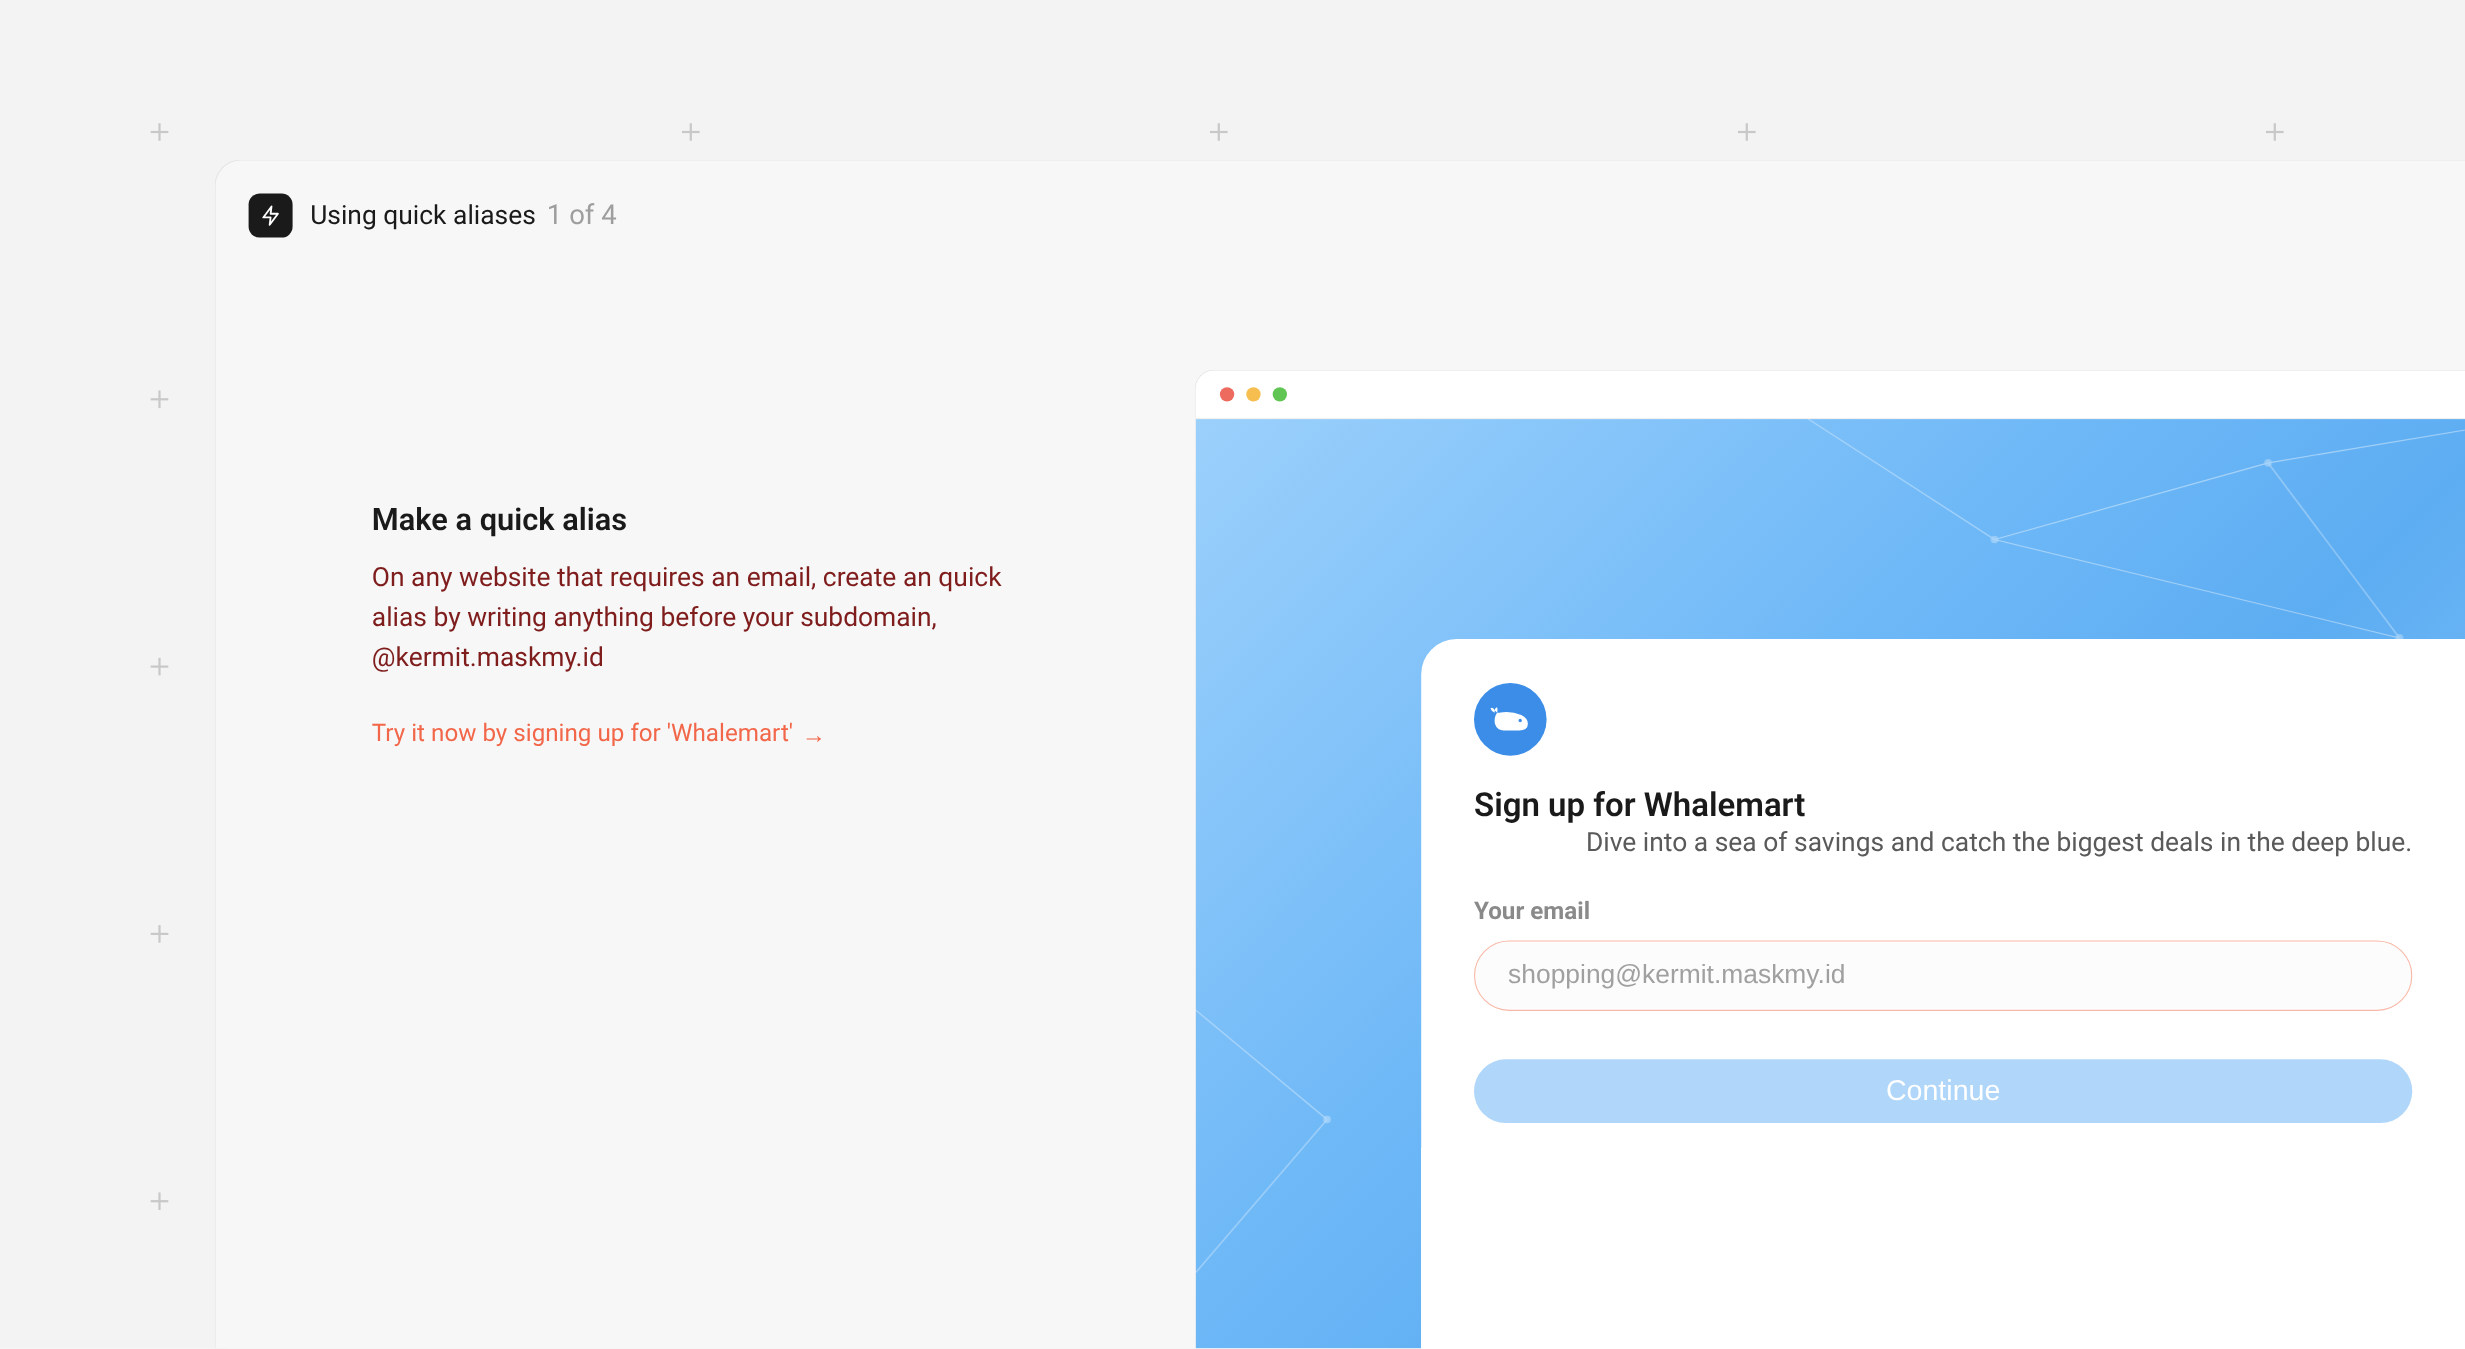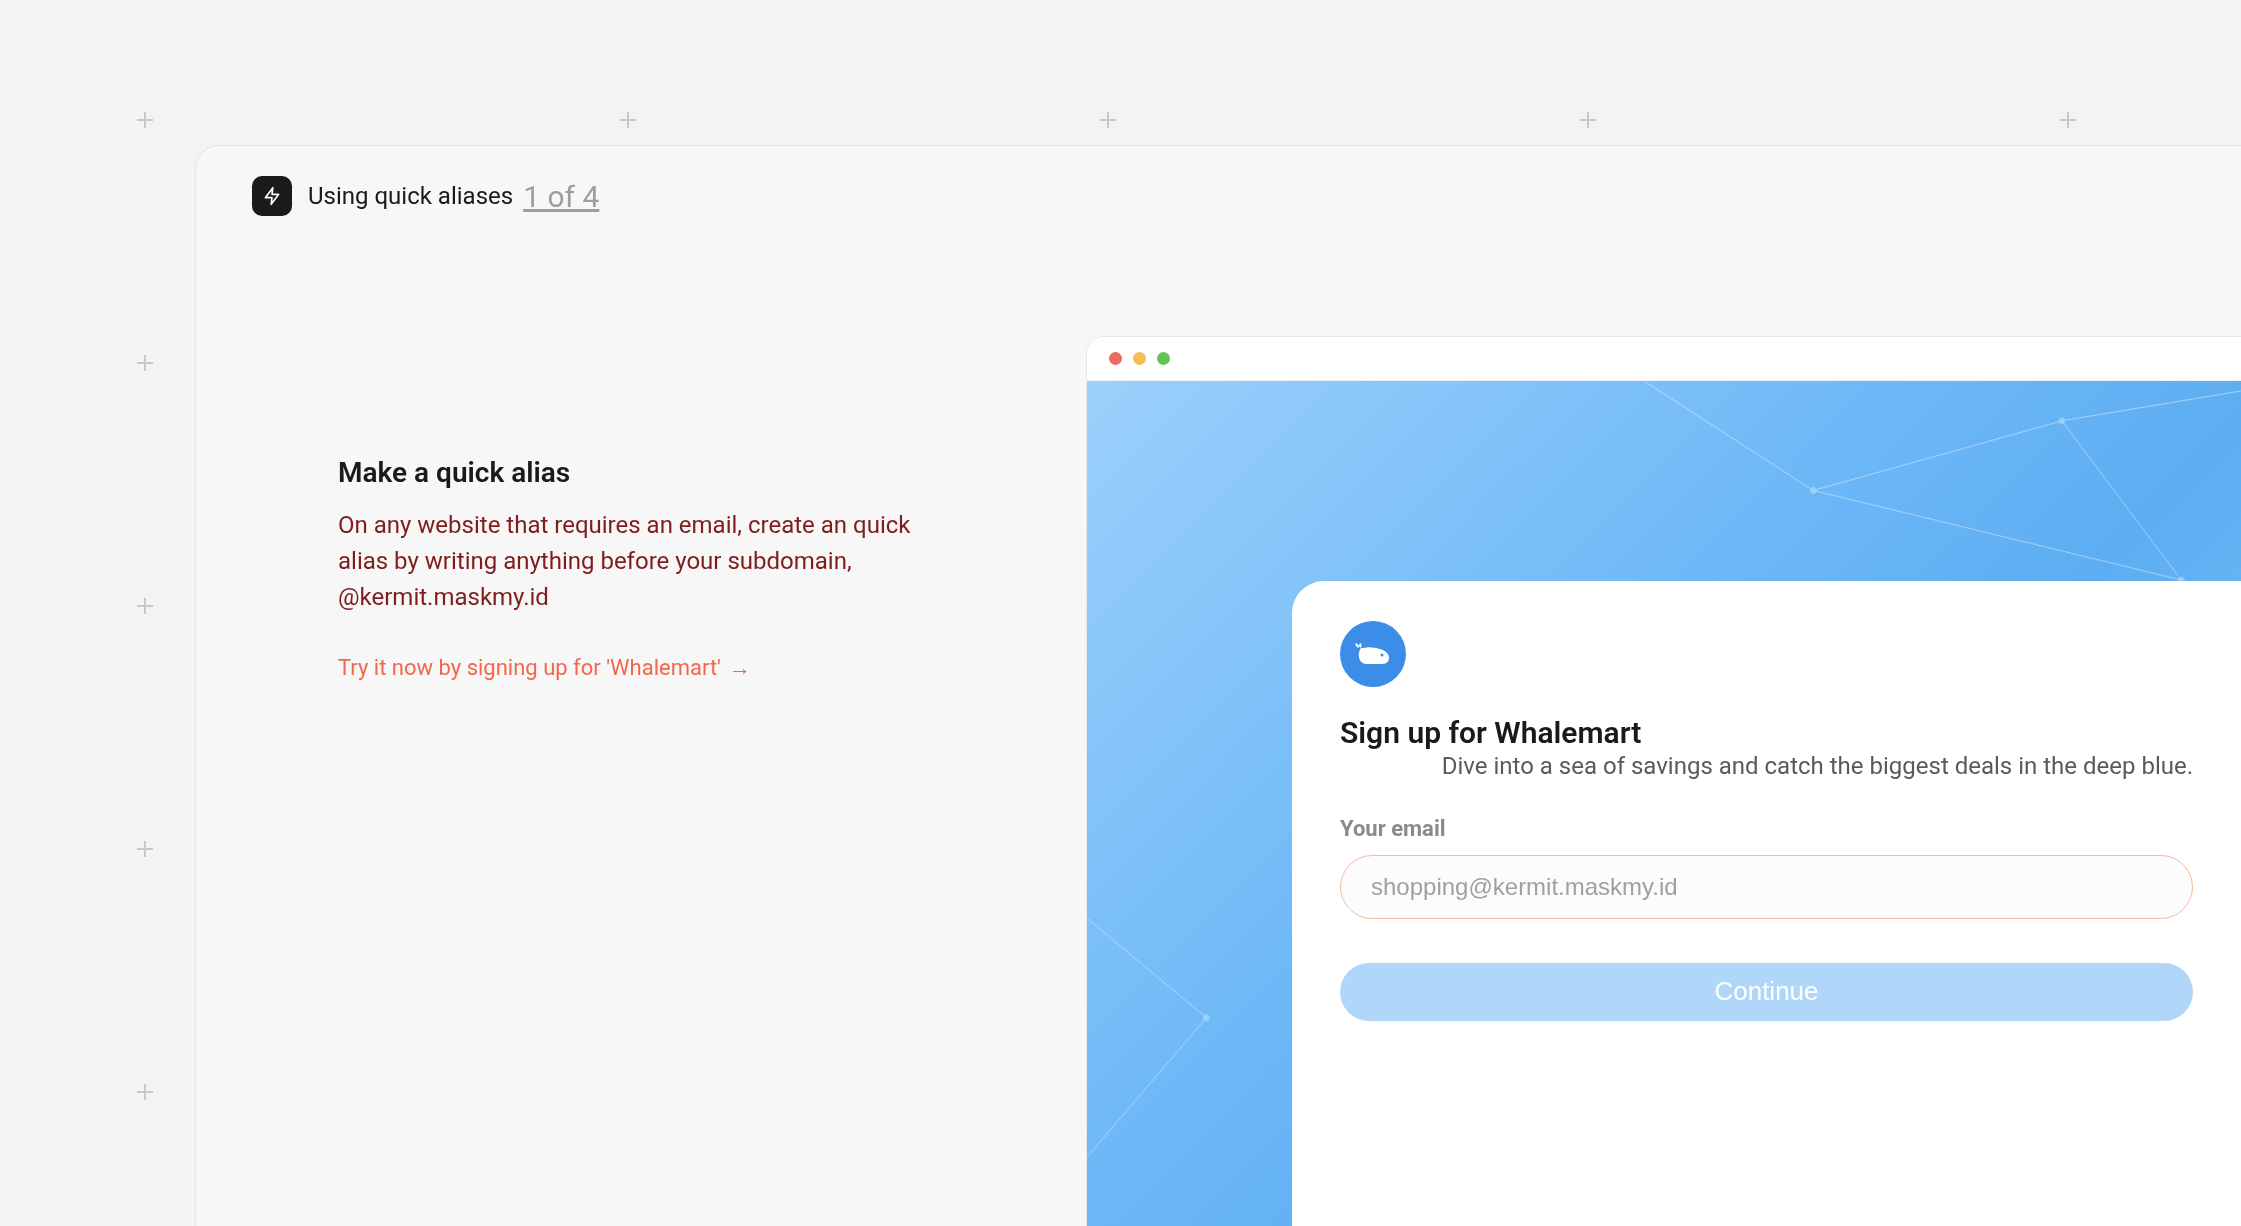--- a/index.html
+++ b/index.html
@@ -60,21 +60,21 @@
       bottom: 0;
       background: #f7f7f7;
       border: 1px solid #e5e5e5;
       border-top-left-radius: 24px;
       border-right: none;
       border-bottom: none;
     }
 
     .panel-header {
       position: absolute;
-      left: 44px;
+      left: 18px;
       top: 30px;
       display: flex;
       align-items: center;
       gap: 16px;
       padding-left: 12px;
     }
 
     .header-icon {
       width: 40px;
       height: 40px;
@@ -91,25 +91,24 @@
       height: 20px;
     }
 
     .header-title {
       font-size: 24px;
       font-weight: 400;
       color: #1a1a1a;
     }
 
     .header-step {
-      font-size: 30px;
+      font-size: 25px;
       font-weight: 400;
       color: #9e9e9e;
       margin-left: -6px;
-      text-decoration: underline;
     }
 
     .content-left {
       position: absolute;
       left: 130px;
       top: 310px;
       width: 580px;
       margin-left: 12px;
     }
 

